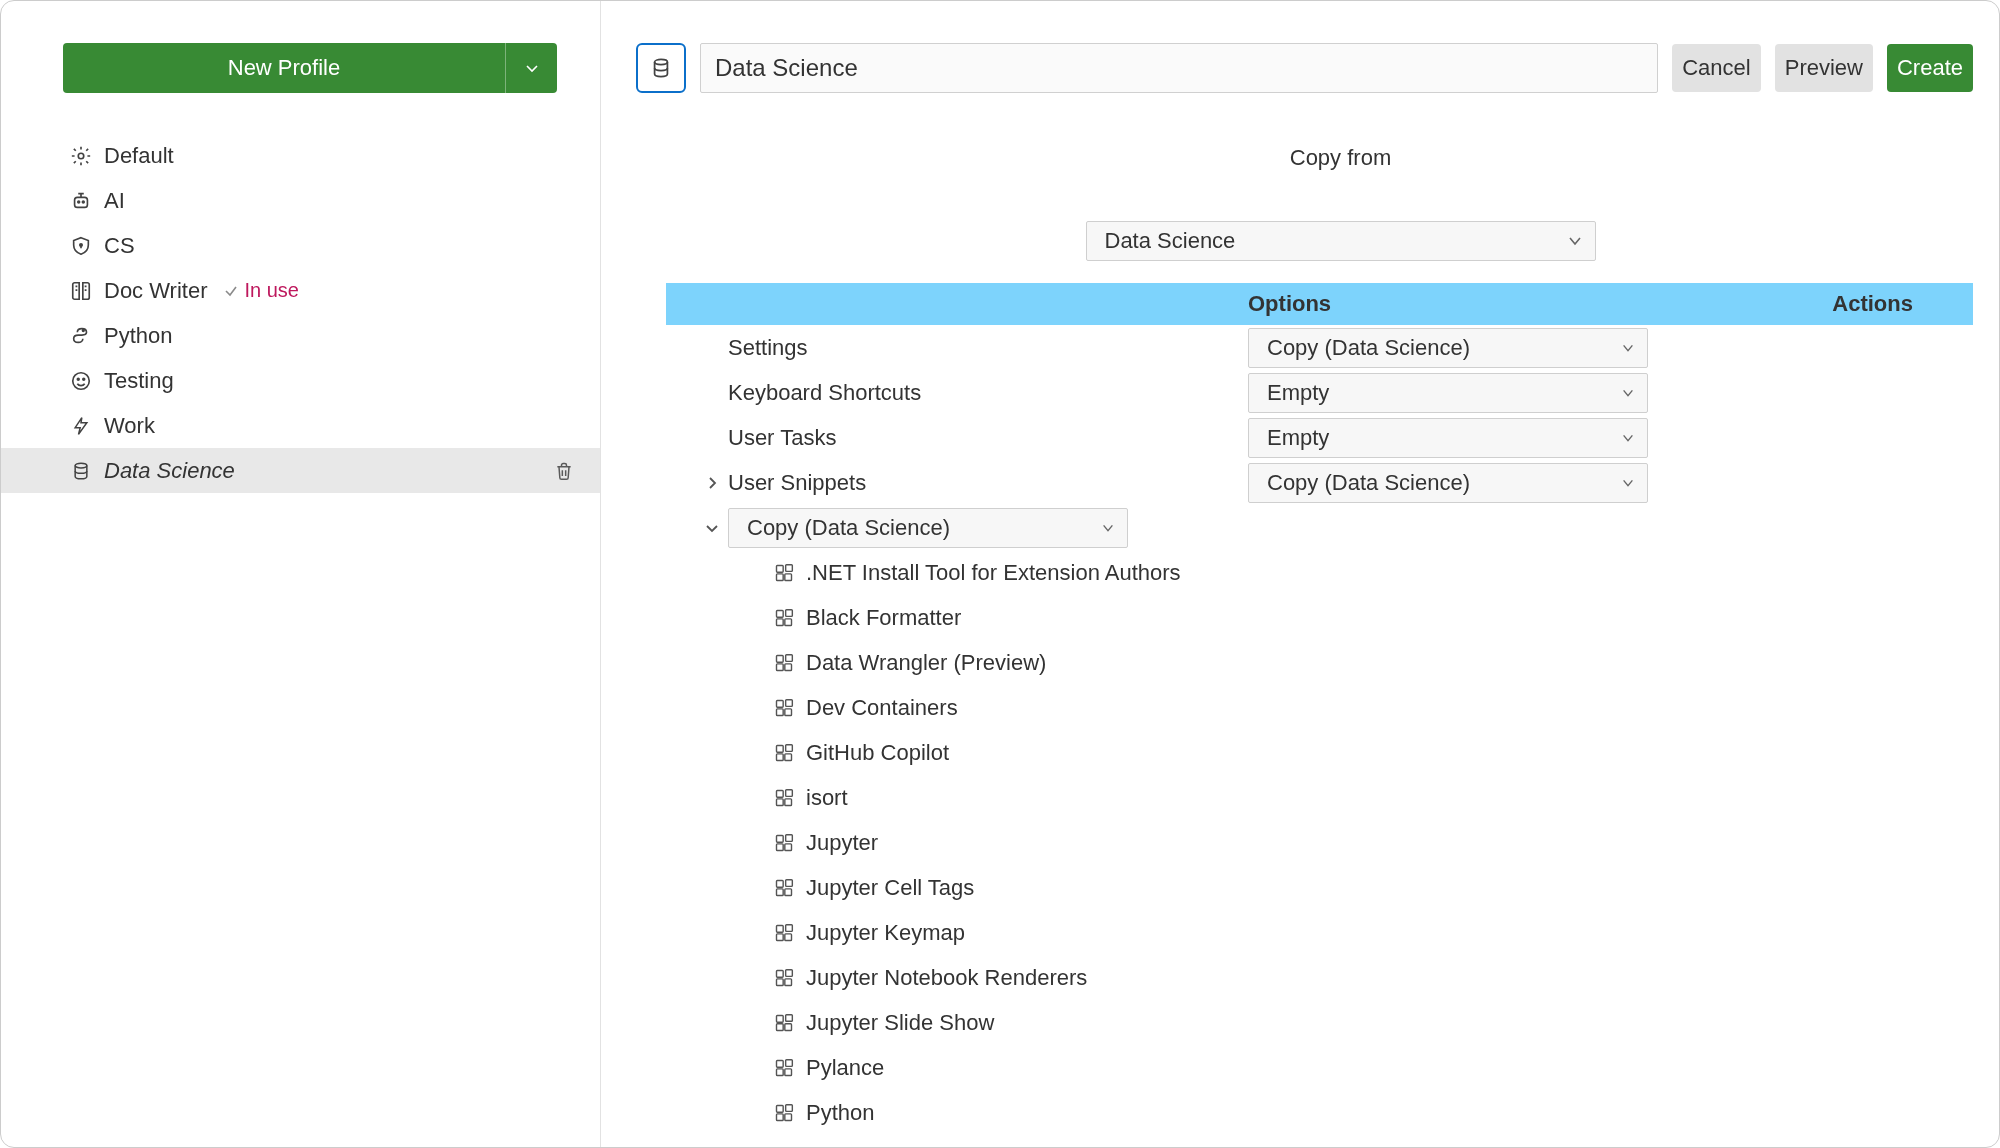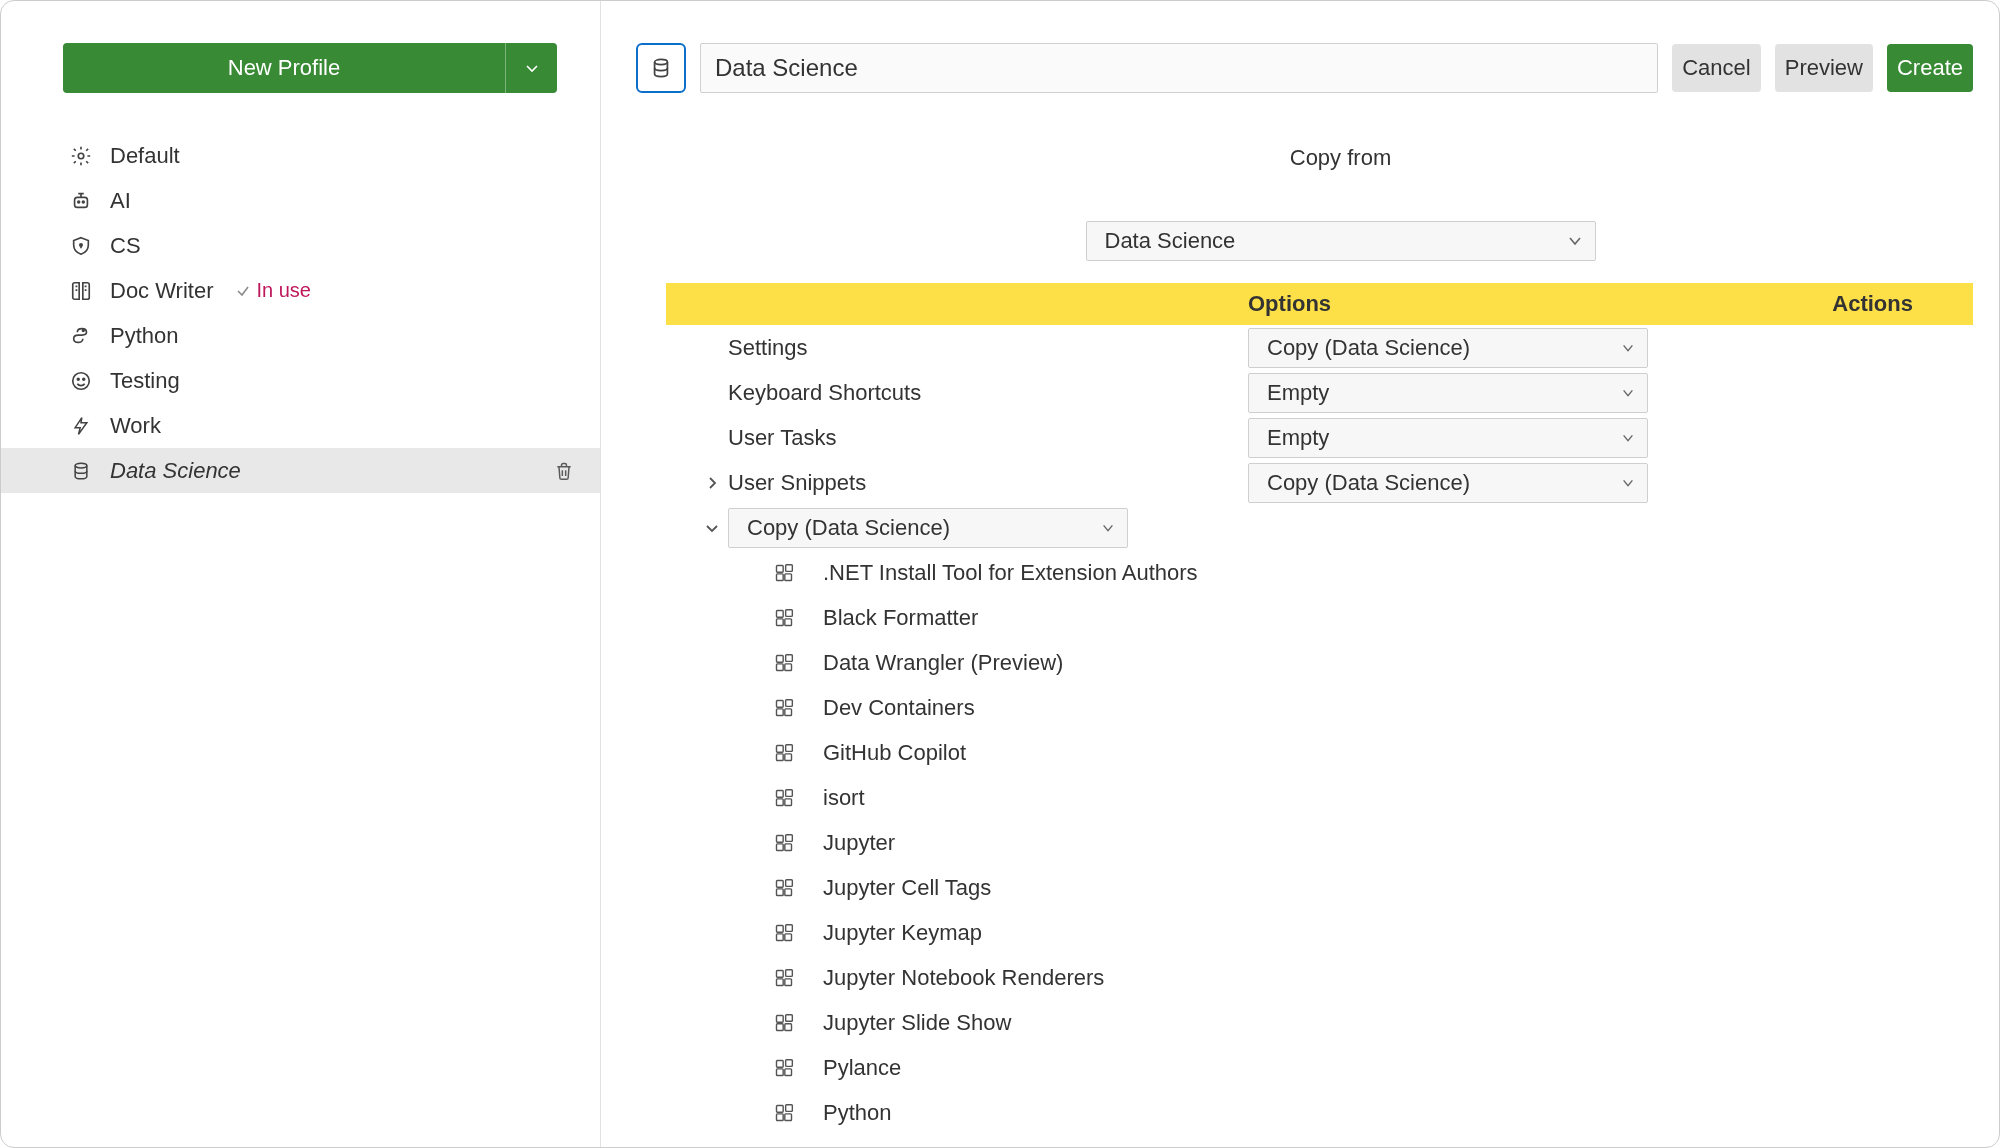--- a/index.html
+++ b/index.html
@@ -56,21 +56,21 @@
     justify-content: center;
     cursor: pointer;
   }
   .profile-list {
     margin-left: -38px;
     margin-top: 10px;
   }
   .profile-row {
     display: flex;
     align-items: center;
-    gap: 15px;
+    gap: 9px;
     height: 45px;
     padding: 0 14px 0 42px;
     cursor: pointer;
     border-radius: 0;
     position: relative;
   }
   .profile-row .icon-slot {
     width: 28px;
     display: flex;
     justify-content: center;
@@ -181,21 +181,21 @@
   .select .chev {
     color: #666;
   }
 
   
   .options-area {
     margin-left: 30px;
   }
   .options-header {
     display: flex;
-    background: #fde047;
+    background: #7dd3fc;
     height: 42px;
     align-items: center;
     font-weight: 600;
     font-size: 22px;
     padding-right: 60px;
   }
   .col-blank { flex: 0 0 582px; }
   .col-options { width: 390px; }
   .col-actions { margin-left: auto; }
   .option-row {
@@ -217,21 +217,21 @@
   }
   .option-row .row-select {
     width: 400px;
   }
   .ext-row {
     display: flex;
     align-items: center;
     min-height: 45px;
     font-size: 22px;
     padding-left: 108px;
-    gap: 29px;
+    gap: 12px;
   }
   .ext-row .ext-icon {
     color: #555;
   }
 
   
   svg { display: block; }
 </style>
 </head>
 <body>

